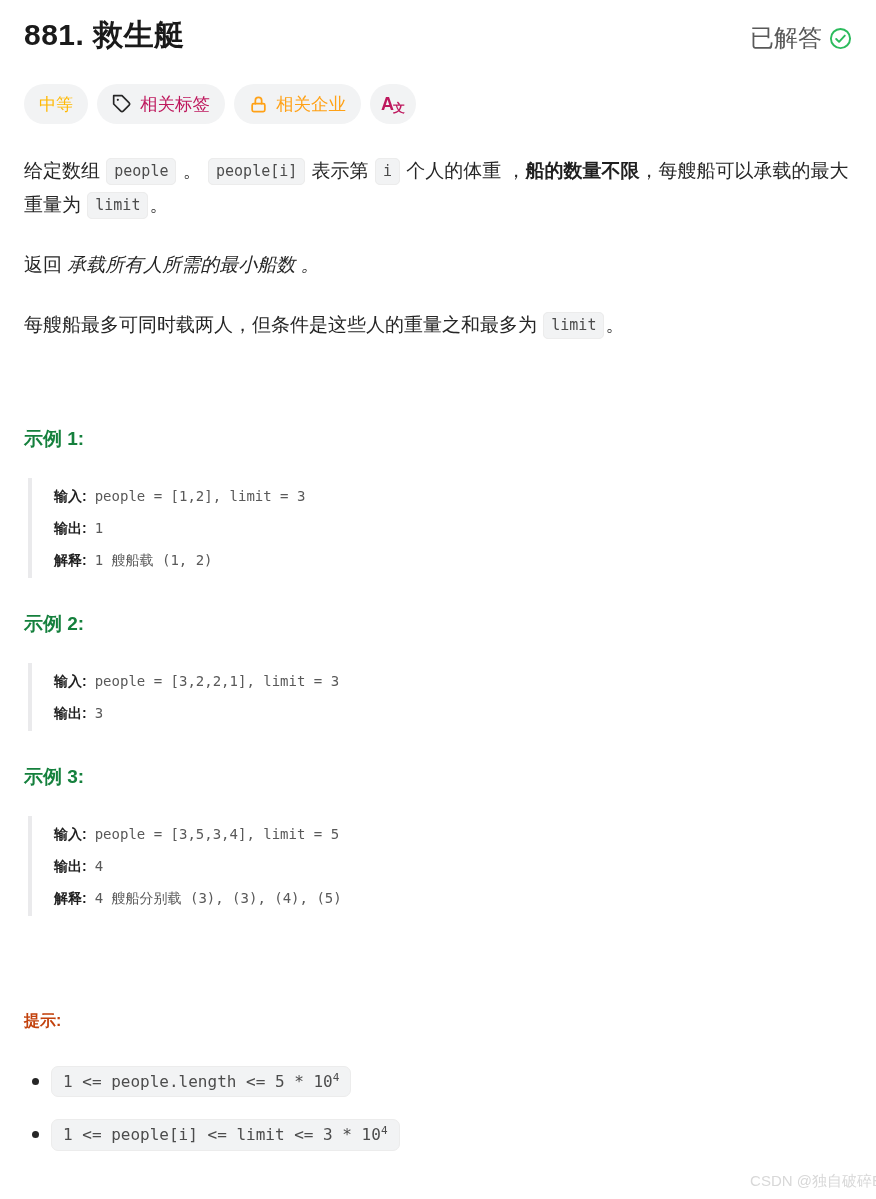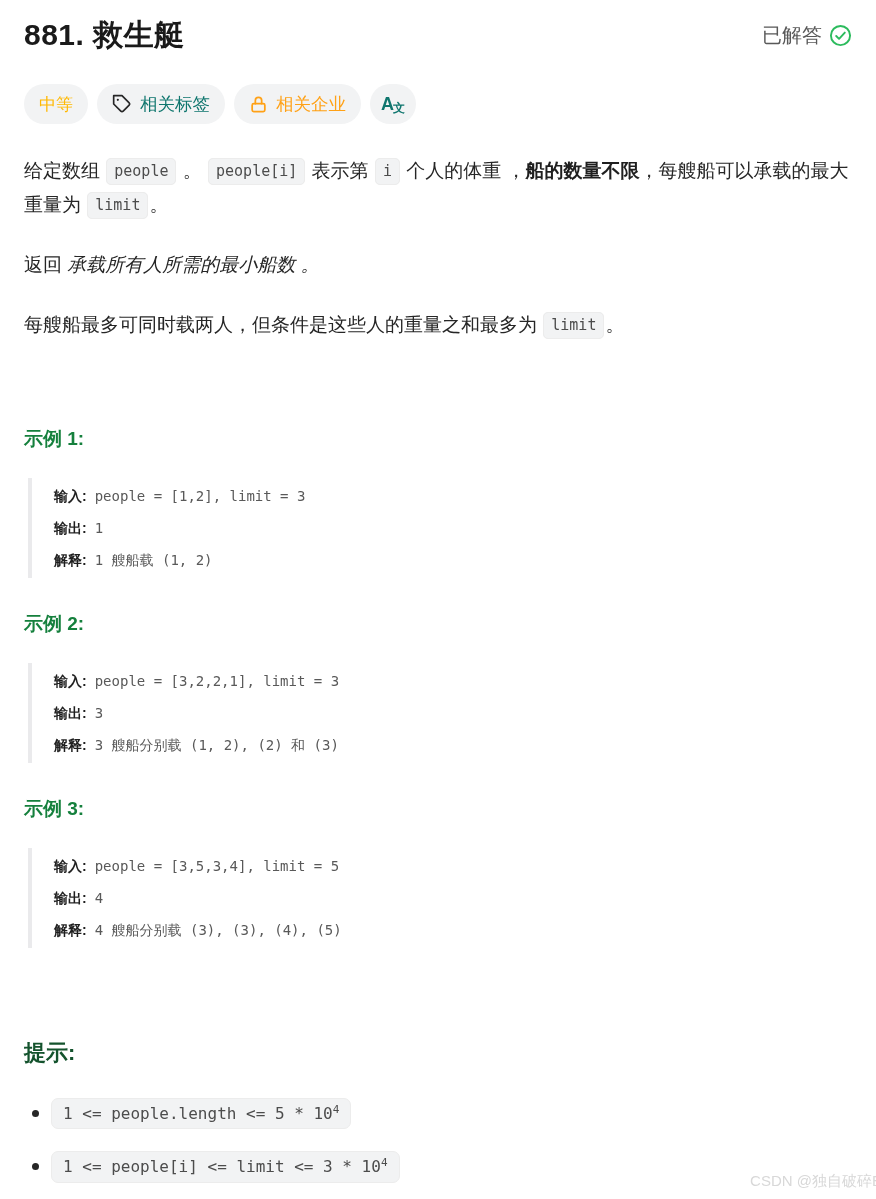--- a/index.html
+++ b/index.html
@@ -8,29 +8,29 @@
     width:876px; height:1199px; position:relative; overflow:hidden;
     font-family:"Liberation Sans","DejaVu Sans",sans-serif;
     color:#262626;
   }
   .page { padding:16px 24px 0 24px; }
 
   
   .header-row { display:flex; justify-content:space-between; align-items:flex-start; margin-bottom:30px; }
   .title { font-size:30px; line-height:38px; font-weight:700; color:#1a1a1a; letter-spacing:0.5px;text-align:right; }
   .solved { display:flex; align-items:center; gap:7px; margin-top:6px; }
-  .solved-label { font-size:20px; color:#595959; }
+  .solved-label { font-size:24px; color:#595959; }
   .solved-icon svg { display:block; }
 
   
   .badges { display:flex; align-items:center; gap:9px; margin-bottom:30px; }
   .pill {
     display:inline-flex; align-items:center; gap:8px;
     height:40px; padding:0 15px; border-radius:20px;
-    background:#f2f3f4; font-size:17.5px; color:#0f766e; cursor:pointer;
+    background:#f2f3f4; font-size:17.5px; color:#be185d; cursor:pointer;
     white-space:nowrap;
   }
   .pill-difficulty { color:#ffb800; font-size:17px; }
   .pill-companies  { color:#ffa116; }
   .pill-translate  { padding:0 11px; font-weight:600; }
   .pill-translate .glyph-a { font-size:18px; }
   .pill-translate .glyph-wen { font-size:12px; margin-left:-1px; position:relative; top:2px; }
   .pill .icon svg { display:block; }
 
   
@@ -55,21 +55,21 @@
     font-size:14px; line-height:32px; color:#595959;
   }
   .example-line { white-space:pre-wrap; }
   .example-label {
     font-family:"Liberation Sans","DejaVu Sans",sans-serif;
     font-weight:700; color:#1f1f1f; margin-right:8px;
   }
 
   
   .hints { margin-top:92px; }
-  .hints-heading { font-size:22px; font-weight:700; color:#14532d; line-height:26px; margin-bottom:32px; }
+  .hints-heading { font-size:16px; font-weight:700; color:#c2410c; line-height:26px; margin-bottom:32px; }
   .hint-row { display:flex; align-items:center; margin-bottom:22px; }
   .hint-bullet { width:7px; height:7px; border-radius:50%; background:#262626; margin:0 12px 0 8px; flex:none; }
   .hint-code {
     font-family:"DejaVu Sans Mono","Liberation Mono",monospace;
     font-size:16px; background:#f2f3f4; border:1px solid #ececec;
     border-radius:7px; padding:4px 11px 5px; color:#4c4c4c; white-space:nowrap;
   }
   .hint-code sup { font-size:11px; }
 
   
@@ -139,21 +139,20 @@
     <div class="example-block">
       <div class="example-line"><span class="example-label">输入:</span><span>people = [1,2], limit = 3</span></div>
       <div class="example-line"><span class="example-label">输出:</span><span>1</span></div>
       <div class="example-line"><span class="example-label">解释:</span><span>1 艘船载 (1, 2)</span></div>
     </div>
 
     <div class="example-heading">示例 2:</div>
     <div class="example-block">
       <div class="example-line"><span class="example-label">输入:</span><span>people = [3,2,2,1], limit = 3</span></div>
       <div class="example-line"><span class="example-label">输出:</span><span>3</span></div>
-      <div class="example-line"><span class="example-label">解释:</span><span>3 艘船分别载 (1, 2), (2) 和 (3)</span></div>
     </div>
 
     <div class="example-heading">示例 3:</div>
     <div class="example-block">
       <div class="example-line"><span class="example-label">输入:</span><span>people = [3,5,3,4], limit = 5</span></div>
       <div class="example-line"><span class="example-label">输出:</span><span>4</span></div>
       <div class="example-line"><span class="example-label">解释:</span><span>4 艘船分别载 (3), (3), (4), (5)</span></div>
     </div>
 
   </div>

